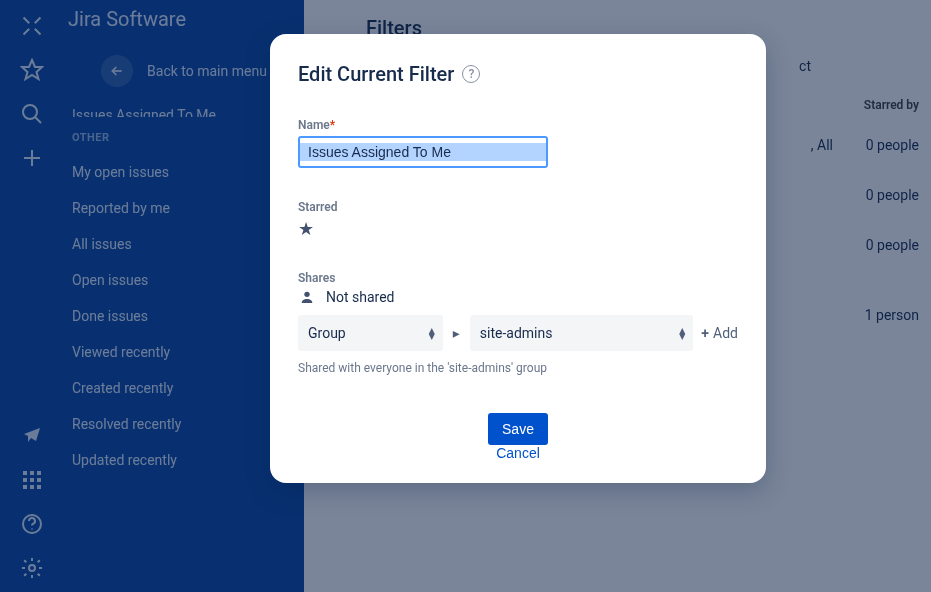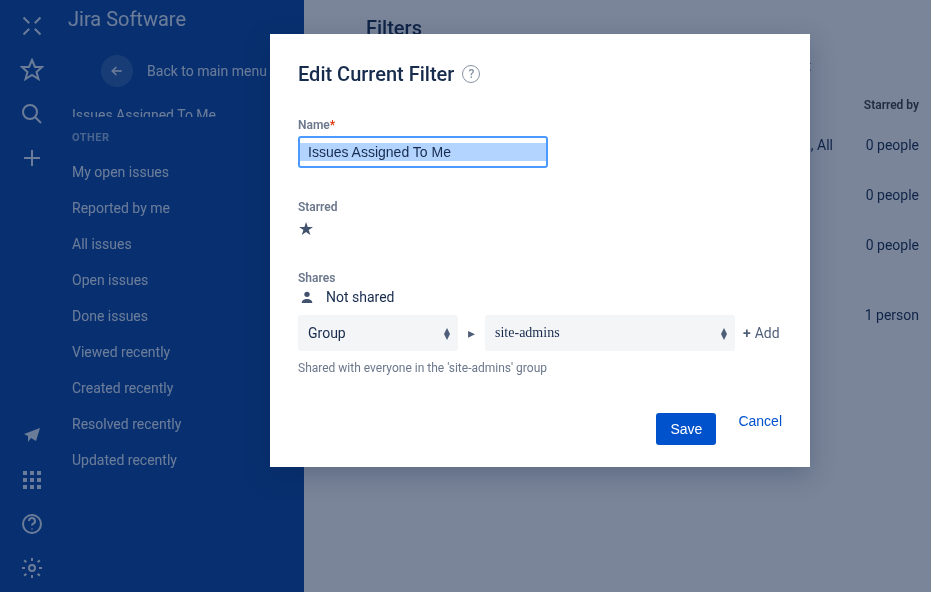--- a/index.html
+++ b/index.html
@@ -121,23 +121,23 @@
 
   
   .overlay {
     position: absolute; inset: 0;
     background: rgba(9,30,66,0.54);
   }
   .modal {
     position: absolute;
     top: 34px;
     left: 270px;
-    width: 540px;
+    width: 496px;
     background: #fff;
-    border-radius: 0;
+    border-radius: 16px;
     padding: 28px 28px 22px 28px;
     box-shadow: 0 8px 24px rgba(9,30,66,0.25);
   }
   .modal-title {
     font-size: 20px;
     font-weight: 500;
     color: #172B4D;
     display: flex;
     align-items: center;
     margin-bottom: 26px;
@@ -204,21 +204,21 @@
     background: #F4F5F7;
     border: none;
     border-radius: 3px;
     padding: 0 28px 0 10px;
     font-size: 14px;
     color: #172B4D;
     position: relative;
     display: flex; align-items: center;
   }
   .select.group { width: 160px; }
-  .select.site { width: 250px; font-family: Liberation Serif, serif; }
+  .select.site { width: 250px; }
   .select .caret {
     position: absolute; right: 8px; top: 50%;
     transform: translateY(-50%);
     font-size: 12px;
     color: #505F79;
     line-height: 6px;
   }
   .chev-mid {
     color: #505F79;
     font-size: 14px;
@@ -229,23 +229,24 @@
     color: #505F79;
     font-size: 14px;
     gap: 4px;
   }
   .hint {
     font-size: 12px;
     color: #6B778C;
     margin-top: 10px;
   }
   .footer {
-    display: flex; justify-content: flex-end; gap: 22px;
-    align-items: flex-start;
+    display: flex; justify-content: flex-end; 
+    align-items: center;
     margin-top: 38px;
+    flex-direction: column;
   }
   .btn-primary {
     background: #0052CC;
     color: #fff;
     border: none;
     border-radius: 3px;
     padding: 8px 14px;
     font-size: 14px;
     font-weight: 500;
   }

